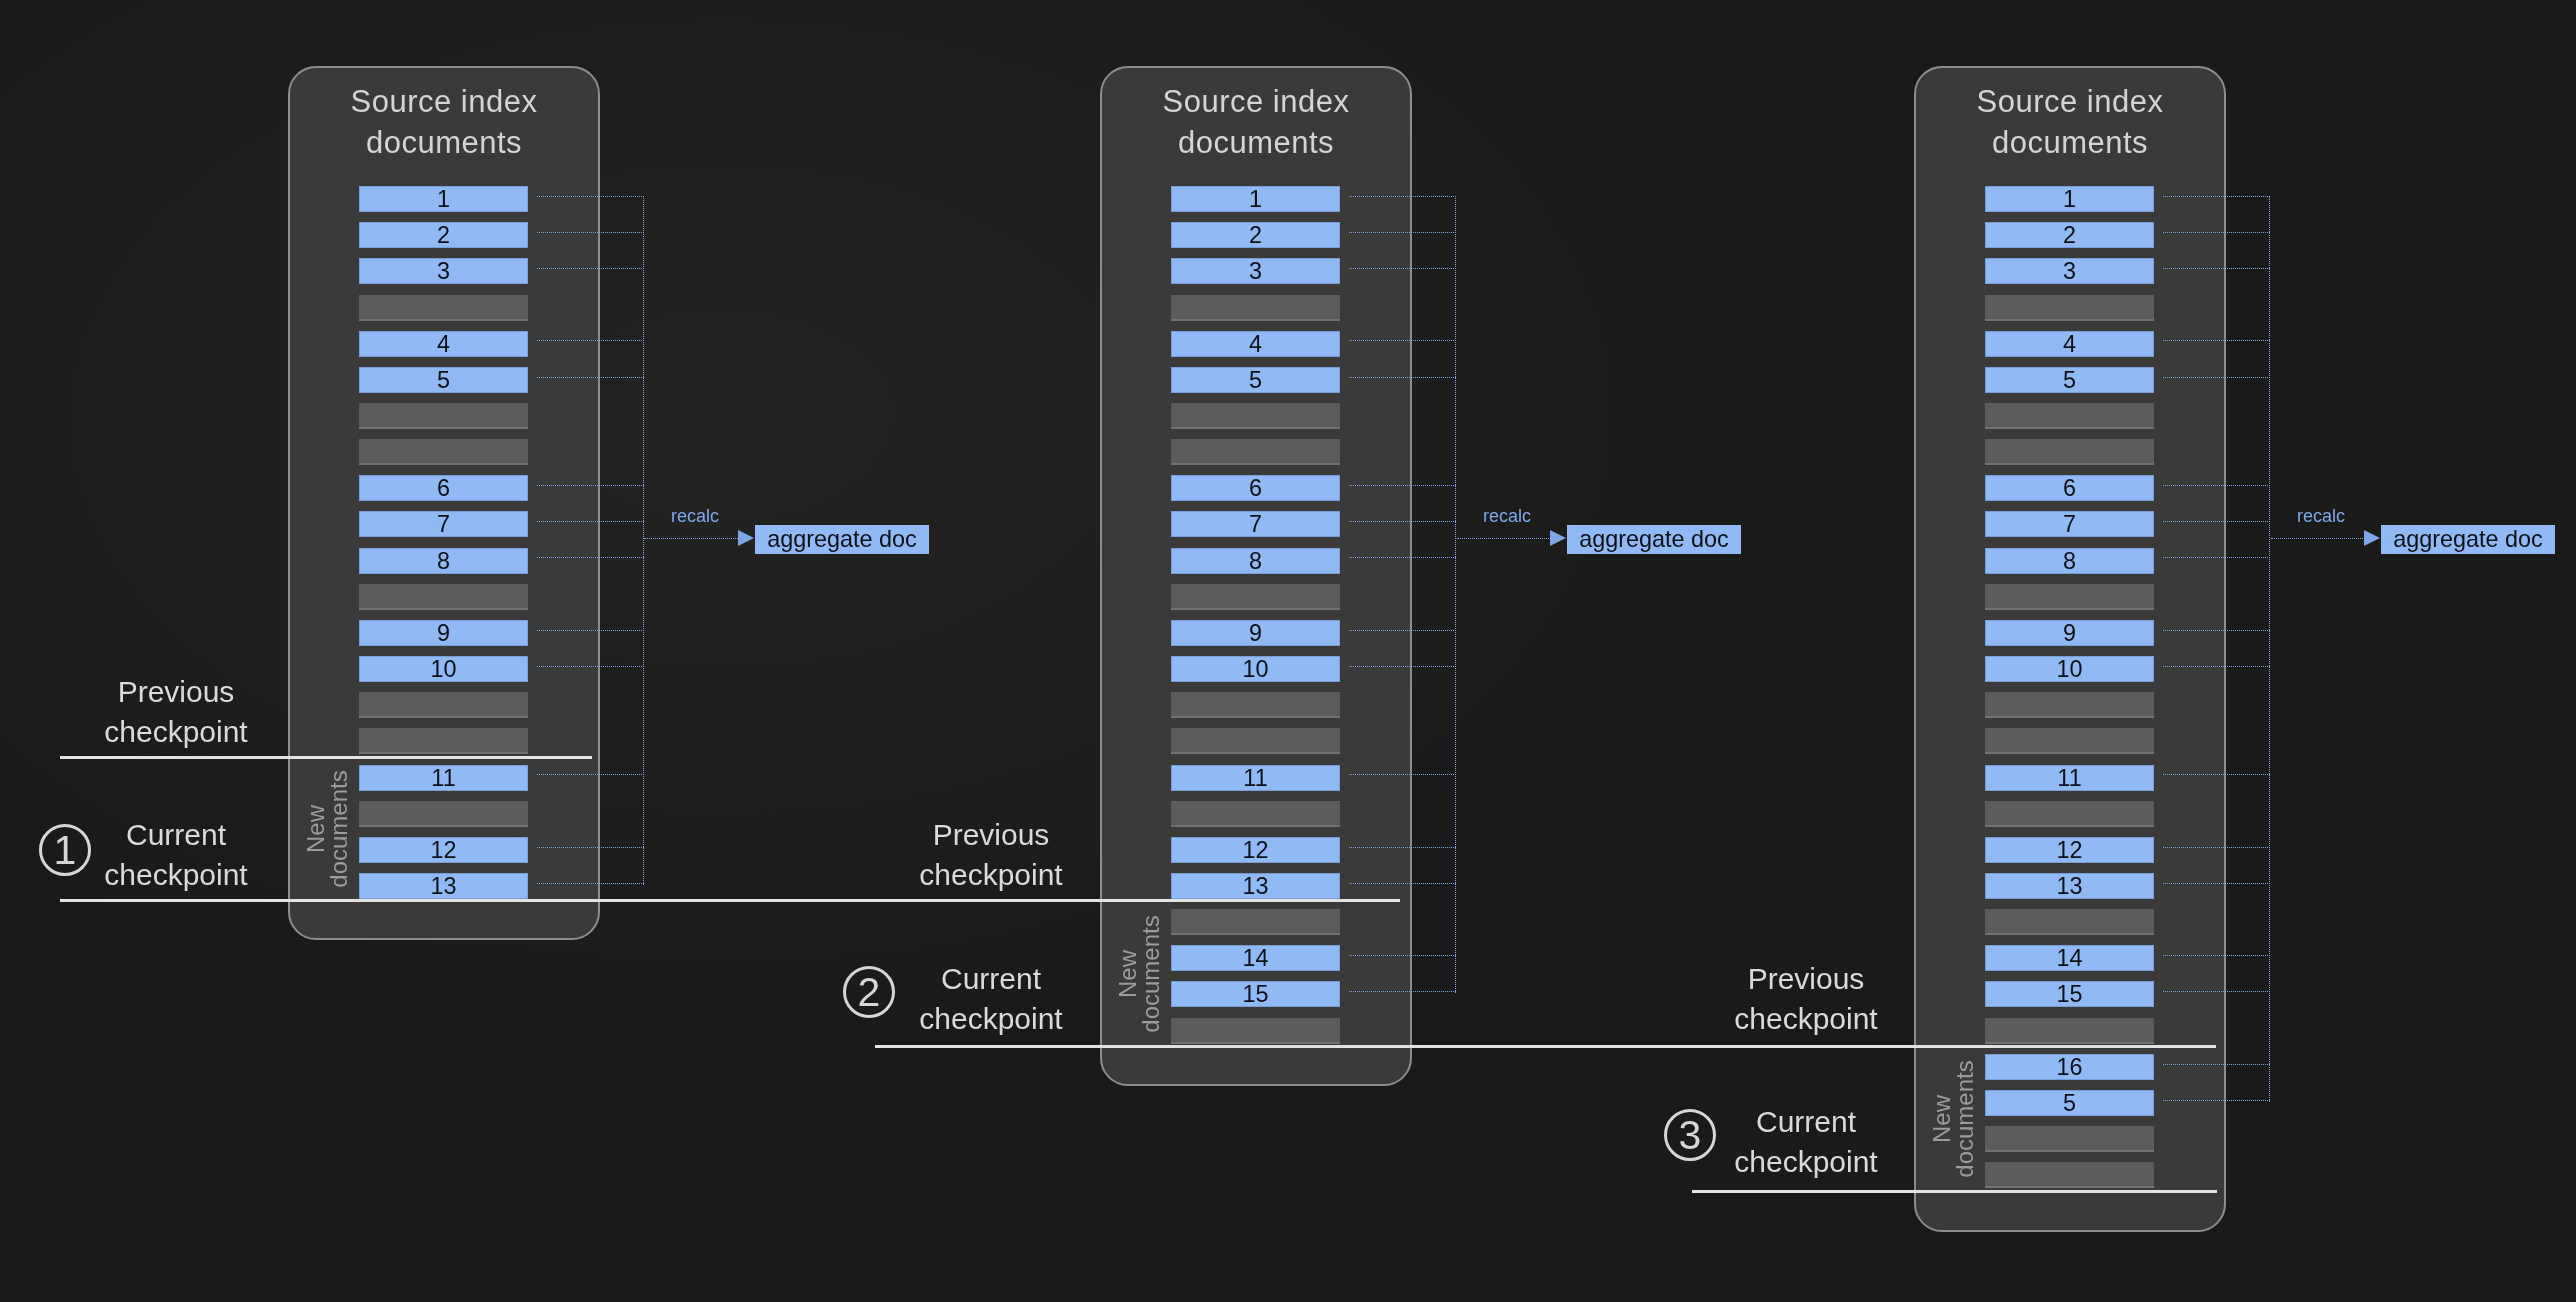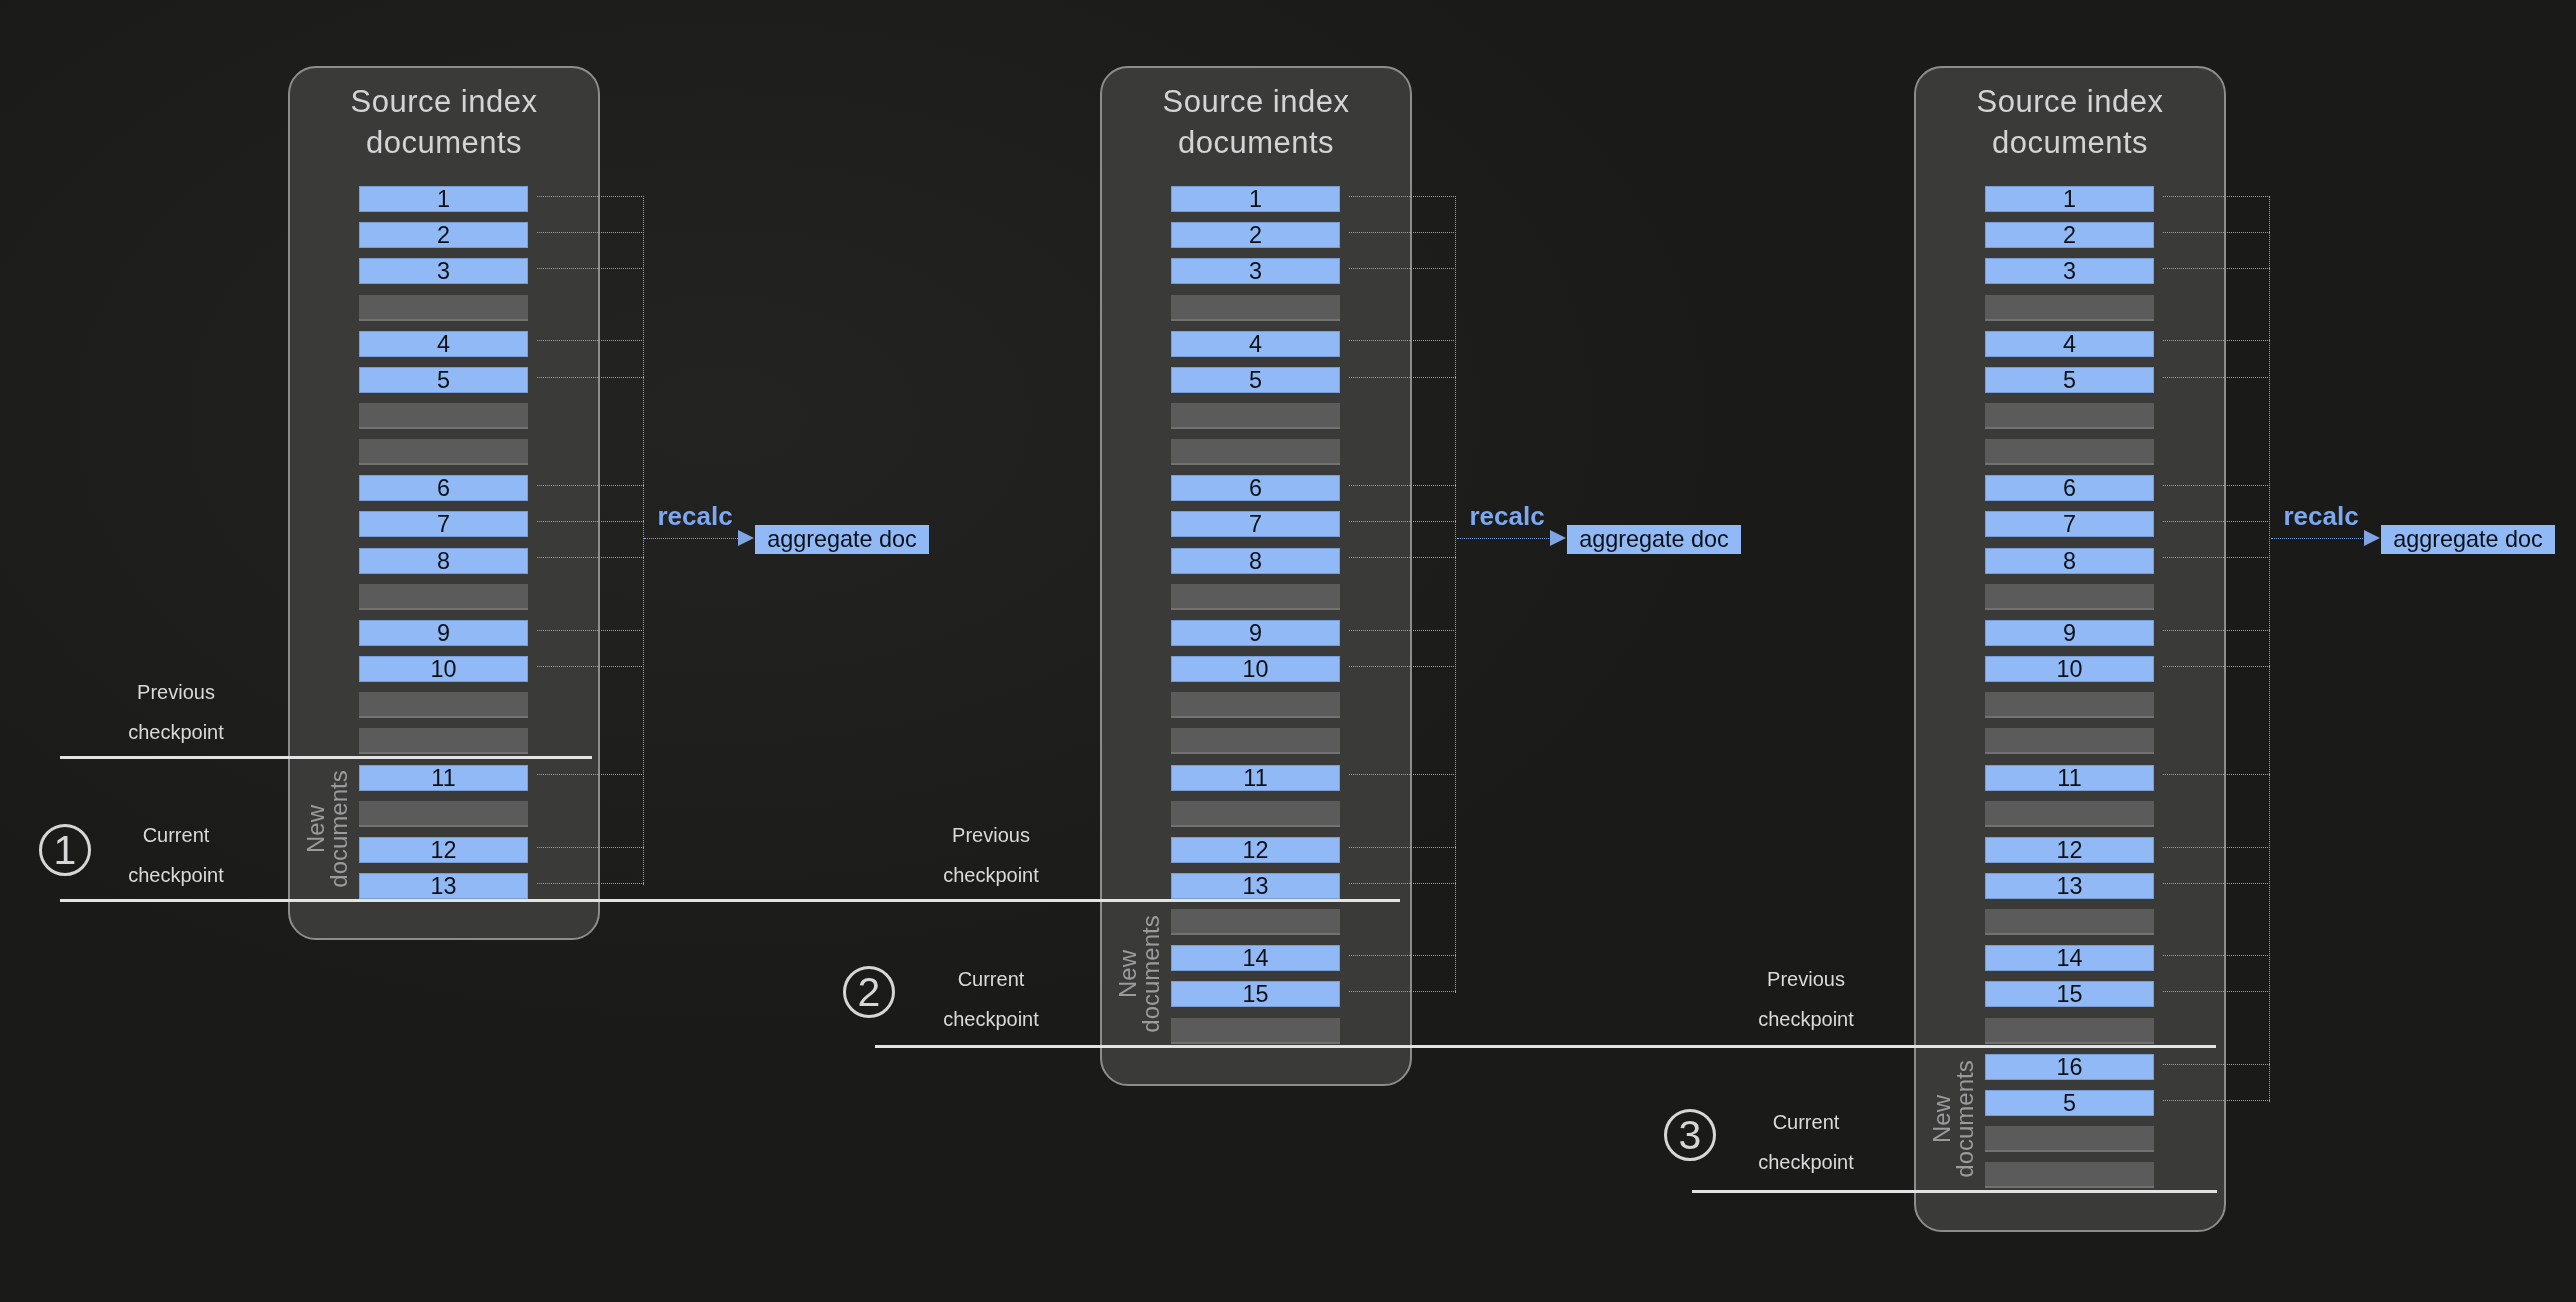--- a/index.html
+++ b/index.html
@@ -51,23 +51,22 @@
   }
   .spine {
     position: absolute;
     width: 0;
     border-left: 1.9px dotted var(--connector);
   }
   .recalc-label {
     position: absolute;
     transform: translate(-50%, -50%);
     color: var(--recalc-text);
-    font-size: 26px;
+    font-size: 18px;
     white-space: nowrap;
-    font-weight: bold;
   }
   .arrow-line {
     position: absolute;
     height: 0;
     border-top: 1.9px dotted var(--connector);
   }
   .arrow-head {
     position: absolute;
     width: 0; height: 0;
     border-top: 8.4px solid transparent;
@@ -88,21 +87,21 @@
     position: absolute;
     height: 2.8px;
     background: var(--checkpoint-line);
   }
   .checkpoint-label {
     position: absolute;
     width: 318px;
     transform: translate(-50%, -50%);
     text-align: center;
     color: var(--checkpoint-text);
-    font-size: 20px; line-height: 40px;
+    font-size: 30px; line-height: 40px;
     white-space: nowrap;
   }
   .badge {
     position: absolute;
     box-sizing: border-box;
     width: 52px; height: 52px;
     border: 3.3px solid var(--badge);
     border-radius: 50%;
     color: var(--badge);
     font-size: 41px;

